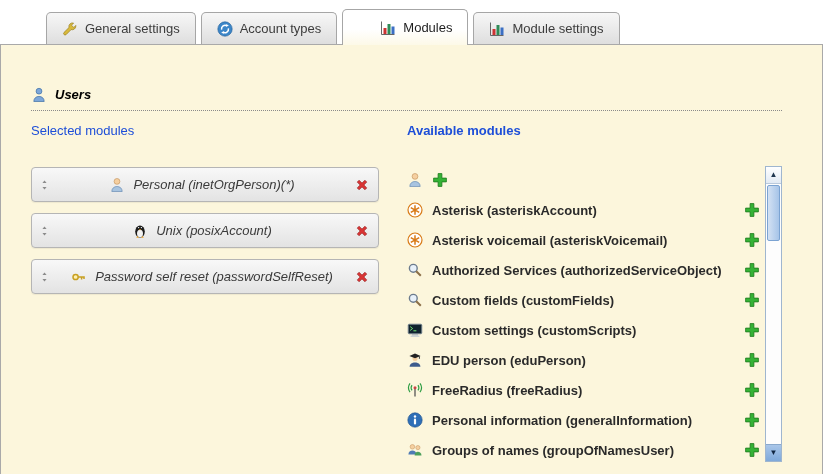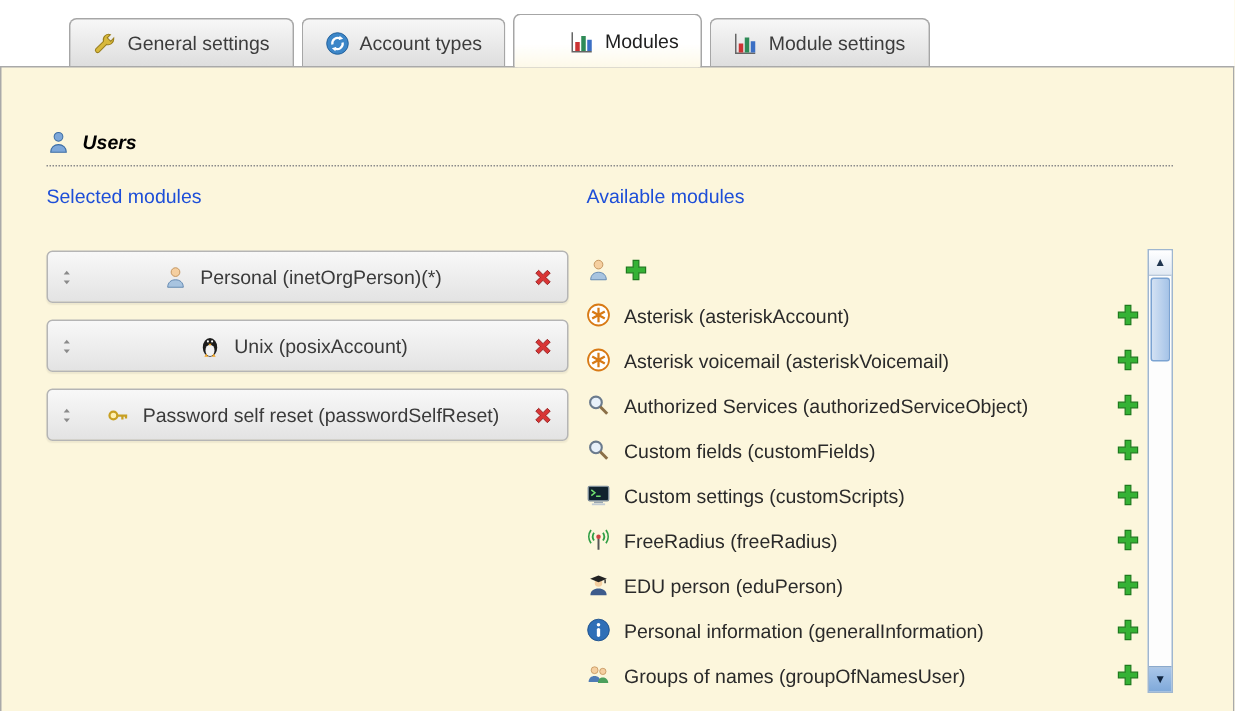--- a/index.html
+++ b/index.html
@@ -40,34 +40,34 @@
   .users-header {
     display:flex; align-items:flex-start; gap:8px;
     padding-bottom:7px;
     border-bottom:1px dotted #8a8a8a;
     font-style:italic;
   }
   .users-header .title { font-weight:bold; color:#000; }
 
   .columns { display:flex; margin-top:12px; }
   .col-left  { width:348px; flex:none; }
-  .col-right { flex:1; margin-left:12px; position:relative; }
+  .col-right { flex:1; margin-left:28px; position:relative;font-weight:bold; }
   .col-heading { color:#1d4ed8; line-height:15px; }
 
   
   .selected-list { margin-top:29px; }
   .selected-row {
     height:35px; margin-bottom:11px;
     display:flex; align-items:center;
     padding:0 8px 0 7px;
     background:linear-gradient(#f8f8f8,#e3e3e3);
     border:1px solid #b5b5b5; border-radius:4px;
     box-shadow:0 1px 1px rgba(0,0,0,0.06);
   }
-  .row-center { flex:1; display:flex; align-items:center; justify-content:center; gap:8px; min-width:0; }
+  .row-center { flex:1; display:flex; align-items:center; justify-content:center; gap:8px; min-width:0;font-style:italic; }
   .row-label { white-space:nowrap; color:#3a3a3a; }
 
   
   .available-list { margin-top:27px; padding-right:22px; }
   .available-row { height:30px; display:flex; align-items:center; gap:9px; }
   .available-row .row-label { flex:1; color:#2a2a2a; }
 
   .icon16 { width:16px; height:16px; flex:none; display:block; }
   .drag-handle { width:11px; height:16px; flex:none; display:block; cursor:move; }
   .delete-btn, .add-btn, .tab, .sb-btn, .sb-thumb { cursor:pointer; }
@@ -319,32 +319,32 @@
     <svg class="icon16 row-icon">
               <use href="#icon-terminal"></use>
             </svg>
     <span class="row-label">Custom settings (customScripts)</span>
     <svg class="icon16 add-btn">
               <use href="#icon-plus"></use>
             </svg>
   </div>
           <div class="available-row">
     <svg class="icon16 row-icon">
+              <use href="#icon-graduate"></use>
+            </svg>
+    <span class="row-label">EDU person (eduPerson)</span>
+    <svg class="icon16 add-btn">
+              <use href="#icon-plus"></use>
+            </svg>
+  </div>
+          <div class="available-row">
+    <svg class="icon16 row-icon">
               <use href="#icon-radius"></use>
             </svg>
     <span class="row-label">FreeRadius (freeRadius)</span>
-    <svg class="icon16 add-btn">
-              <use href="#icon-plus"></use>
-            </svg>
-  </div>
-          <div class="available-row">
-    <svg class="icon16 row-icon">
-              <use href="#icon-graduate"></use>
-            </svg>
-    <span class="row-label">EDU person (eduPerson)</span>
     <svg class="icon16 add-btn">
               <use href="#icon-plus"></use>
             </svg>
   </div>
           <div class="available-row">
     <svg class="icon16 row-icon">
               <use href="#icon-info"></use>
             </svg>
     <span class="row-label">Personal information (generalInformation)</span>
     <svg class="icon16 add-btn">

